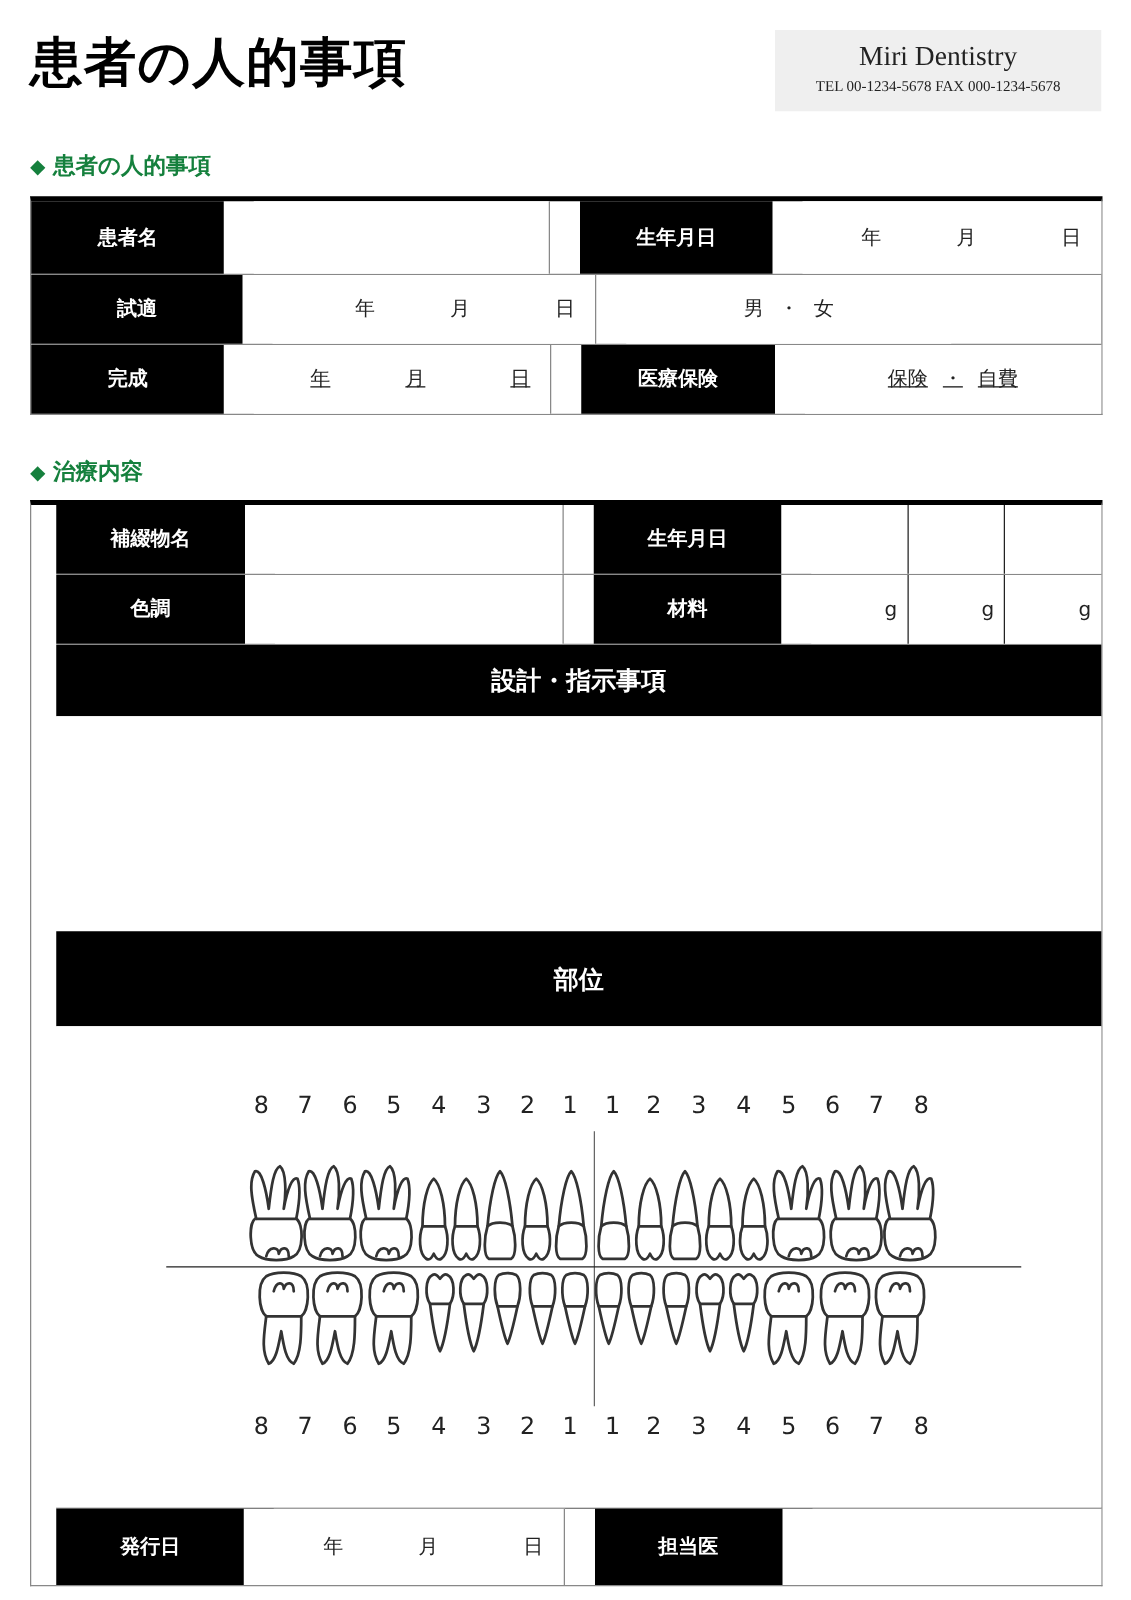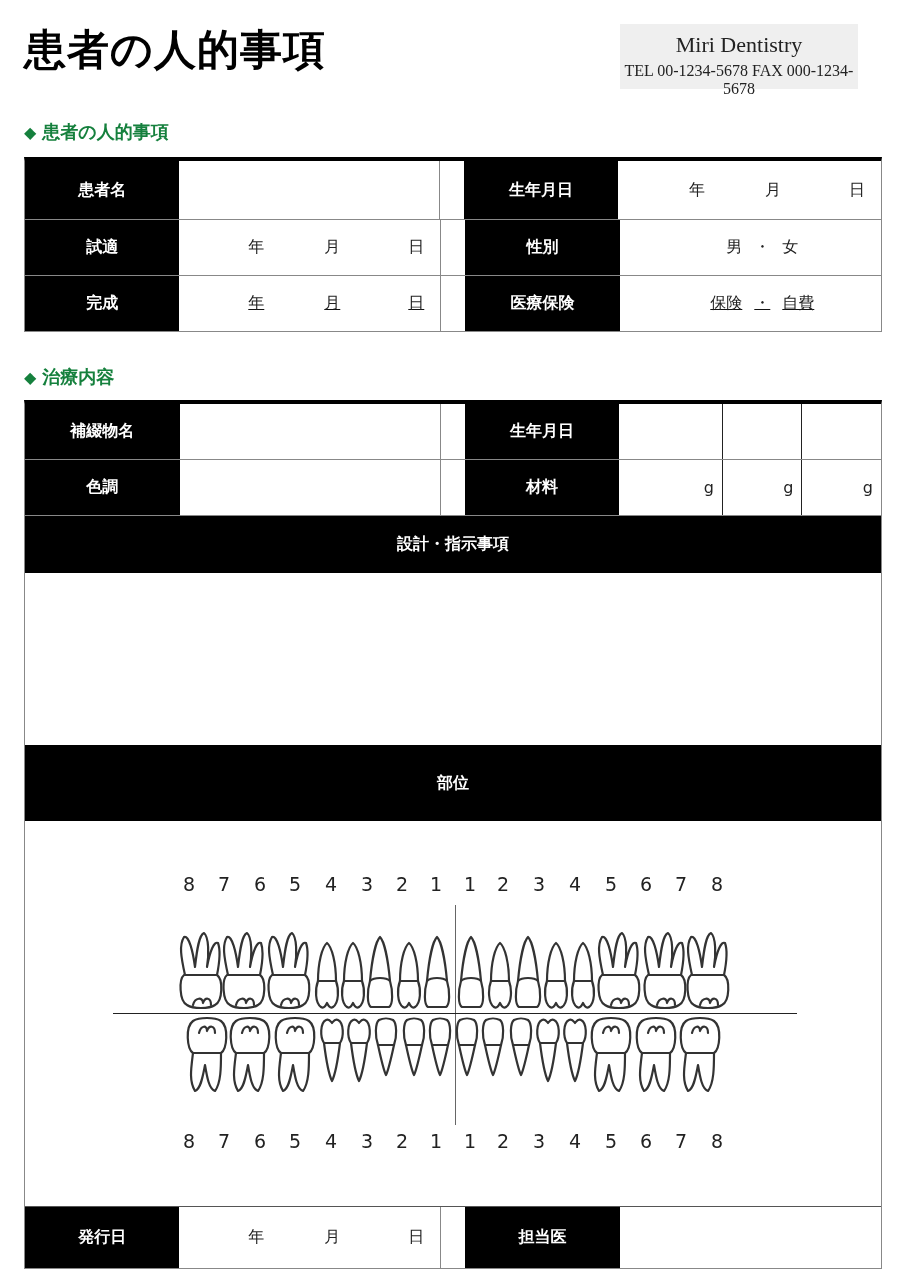--- a/index.html
+++ b/index.html
@@ -1,22 +1,22 @@
 <!DOCTYPE html>
 <html><head>
 <meta charset="utf-8">
 <style>
   * { box-sizing: border-box; margin: 0; padding: 0; }
   html, body { width: 905px; height: 1280px; background: #ffffff; overflow: hidden; }
   body { position: relative; font-family: "DejaVu Sans", sans-serif; color: #111; }
 
   .title { position: absolute; left: 24px; top: 22px; font-size: 42px; font-weight: bold; letter-spacing: 1px; color: #000; font-family: "DejaVu Sans", sans-serif; }
-  .clinic { position: absolute; left: 620px; top: 24px; width: 238px; height: 65px; background: #efefef; text-align: center; font-family: "DejaVu Serif", "Liberation Serif", serif; }
+  .clinic { position: absolute; left: 620px; top: 24px; width: 261px; height: 65px; background: #efefef; text-align: center; font-family: "DejaVu Serif", "Liberation Serif", serif; }
   .clinic .name { font-size: 22px; margin-top: 8px; color: #222; font-family: "Liberation Serif", serif; }
-  .clinic .contact { font-size: 16px; margin-top: 4px; color: #222; font-family: "Liberation Serif", serif; }
+  .clinic .contact { font-size: 12px; margin-top: 4px; color: #222; font-family: "Liberation Serif", serif; }
 
   .section-heading { position: absolute; left: 24px; font-size: 18px; font-weight: bold; color: #15803d; }
   .section-heading .diamond { display: inline-block; margin-right: 6px; font-size: 16px; }
 
   .grid { position: absolute; left: 24px; width: 858px; border-top: 4px solid #000; border-left: 1px solid #888; border-right: 1px solid #888; border-bottom: 1px solid #888; }
   .row { display: flex; width: 100%; border-bottom: 1px solid #888; gap: 24px; }
   .row:last-child { border-bottom: none; }
   .lbl { width: 169px; background: #000; color: #fff; font-weight: bold; font-size: 16px; display: flex; align-items: center; justify-content: center; }
   .val { width: 259px; background: #fff; display: flex; align-items: center; font-size: 16px; color: #222; border-right: 1px solid #888; }
   .val.wide { width: 260px; border-right: none; }
@@ -24,21 +24,21 @@
   .date span { display: inline-block; }
   .date .y { margin-right: 60px; }
   .date .m { margin-right: 68px; }
   .center { justify-content: center; }
   .sep { margin: 0 12px; }
 
   .metal-cells { width: 260px; display: flex; }
   .metal-cells .c { flex: 1; border-left: 1px solid #222; display: flex; align-items: center; justify-content: flex-end; padding-right: 8px; font-size: 16px; color: #222; background: #fff; }
   .metal-cells .c:first-child { border-left: none; }
 
-  .bar { width: 100%; background: #000; color: #fff; font-weight: bold; font-size: 16px; display: flex; align-items: center; justify-content: center; }
+  .bar { width: 100%; background: #000; color: #fff; font-weight: bold; font-size: 20px; display: flex; align-items: center; justify-content: center; }
   .blank { width: 100%; background: #fff; }
 
   .chart { position: relative; width: 100%; height: 385px; background: #fff; }
   .nums { position: absolute; left: 0; width: 100%; height: 24px; font-size: 19px; color: #222; }
   .nums span { position: absolute; transform: translateX(-50%); }
   .hline { position: absolute; left: 88px; width: 684px; top: 192px; height: 1px; background: #222; }
   .vline { position: absolute; left: 430px; width: 1px; top: 84px; height: 220px; background: #666; }
   svg.teeth { position: absolute; left: 0; top: 0; }
 </style>
 </head>
@@ -66,21 +66,20 @@
       <span class="d">日</span>
     </div>
   </div>
   <div class="row" style="height:56px;">
     <div class="lbl">試適</div>
     <div class="val date">
       <span class="y">年</span>
       <span class="m">月</span>
       <span class="d">日</span>
     </div>
-    <div class="lbl">性別</div>
     <div class="val wide center">
       <span>男</span>
       <span class="sep">・</span>
       <span>女</span>
     </div>
   </div>
   <div class="row" style="height:55px;text-decoration:underline;">
     <div class="lbl">完成</div>
     <div class="val date">
       <span class="y">年</span>
@@ -93,21 +92,21 @@
       <span class="sep">・</span>
       <span>自費</span>
     </div>
   </div>
 </div>
 
 <div class="section-heading" style="top:365px;">
   <span class="diamond">◆</span><span>治療内容</span>
 </div>
 
-<div class="grid" style="top:400px; border-bottom:1px solid #888;">
+<div class="grid" style="top:400px; border-bottom:1px solid #888;padding-left:20px;">
   <div class="row" style="height:56px;">
     <div class="lbl">補綴物名</div>
     <div class="val"></div>
     <div class="lbl">生年月日</div>
     <div class="metal-cells">
       <div class="c"></div>
       <div class="c"></div>
       <div class="c"></div>
     </div>
   </div>

